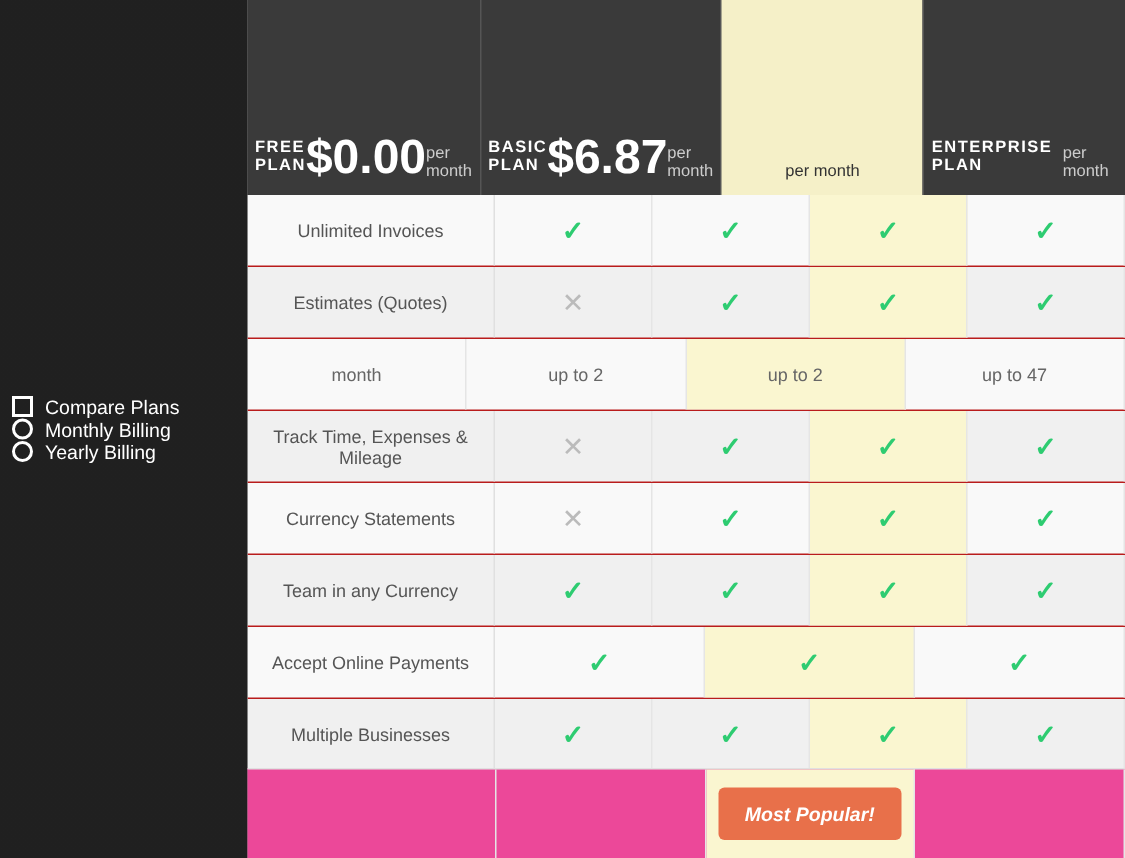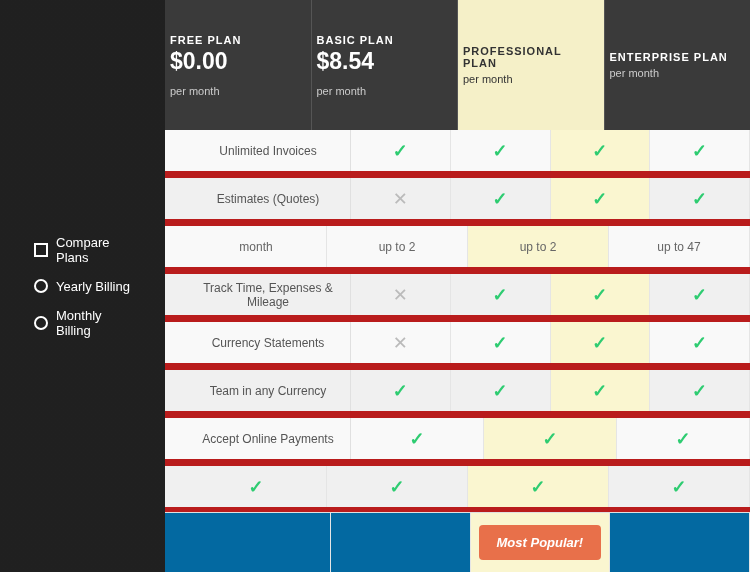--- a/index.html
+++ b/index.html
@@ -9,22 +9,21 @@
 
     
     .sidebar {
       width: 165px;
       min-width: 165px;
       background: #2c2c2c;
       background-image: linear-gradient(rgba(30,30,30,0.85), rgba(30,30,30,0.85));
       display: flex;
       flex-direction: column;
       justify-content: center;
-      padding: 20px 34px;
-      gap: 14px;
+      padding: 20px 8px;
     }
 
     .sidebar-item {
       display: flex;
       align-items: center;
       gap: 8px;
       color: #fff;
       font-size: 13px;
       cursor: pointer;
     }
@@ -52,44 +51,43 @@
     
     .header-row {
       display: flex;
       background: #3a3a3a;
       height: 130px;
     }
 
     .header-cell {
       flex: 1;
       display: flex;
-      flex-direction: column;
-      align-items: flex-start;
+      align-items: flex-end;
       justify-content: center;
       padding: 10px 5px;
       border-left: 1px solid #555;
     }
 
     .header-cell:first-child { border-left: none; }
 
     .plan-name {
       color: #fff;
       font-size: 11px;
       font-weight: 700;
       letter-spacing: 1px;
       text-transform: uppercase;
       margin-bottom: 4px;
     }
 
     .plan-price {
       color: #fff;
-      font-size: 23px;
+      font-size: 32px;
       font-weight: 700;
       line-height: 1;
-      margin-bottom: 12px;
+      margin-bottom: 0;
     }
 
     .plan-period {
       color: #ccc;
       font-size: 11px;
     }
 
     .header-cell.highlighted {
       background: #f5f0c8;
     }
@@ -100,22 +98,21 @@
       color: #333;
     }
     .header-cell.highlighted .plan-price { color: #333; }
 
     
     .table-body { flex: 1; overflow: hidden; }
 
     .table-row {
       display: flex;
       height: 48px;
-      border-bottom: 7px solid #b91c1c;
-      padding-left: 21px;
+      border-bottom: 1px solid #b91c1c;
     }
 
     .table-row:nth-child(odd) { background: #f9f9f9; }
     .table-row:nth-child(even) { background: #f0f0f0; }
 
     .feature-cell {
       width: 165px;
       min-width: 165px;
       display: flex;
       align-items: center;
@@ -150,21 +147,21 @@
 
     .cross-icon {
       color: #bbb;
       font-size: 18px;
     }
 
     
     .footer-row {
       display: flex;
       height: 60px;
-      background: #0369a1;
+      background: #ec4899;
       border-top: 1px solid #e0e0e0;
       padding-left: 26px;
     }
 
     .footer-cell {
       flex: 1;
       display: flex;
       align-items: center;
       justify-content: center;
       border-right: 1px solid #e5e5e5;
@@ -192,43 +189,42 @@
 
 <div class="container">
 
   <div class="sidebar">
     <div class="sidebar-item">
       <span class="sidebar-icon-box"></span>
       <span>Compare Plans</span>
     </div>
     <div class="sidebar-item">
       <span class="sidebar-radio"></span>
-      <span>Yearly Billing</span>
+      <span>Monthly Billing</span>
     </div>
     <div class="sidebar-item">
       <span class="sidebar-radio"></span>
-      <span>Monthly Billing</span>
+      <span>Yearly Billing</span>
     </div>
   </div>
 
   <div class="main">
 
     <div class="header-row">
       <div class="header-cell">
         <div class="plan-name">FREE PLAN</div>
         <div class="plan-price">$0.00</div>
         <div class="plan-period">per month</div>
       </div>
       <div class="header-cell">
         <div class="plan-name">BASIC PLAN</div>
-        <div class="plan-price">$8.54</div>
+        <div class="plan-price">$6.87</div>
         <div class="plan-period">per month</div>
       </div>
       <div class="header-cell highlighted">
-        <div class="plan-name">PROFESSIONAL PLAN</div>
         <div class="plan-period">per month</div>
       </div>
       <div class="header-cell">
         <div class="plan-name">ENTERPRISE PLAN</div>
         <div class="plan-period">per month</div>
       </div>
     </div>
 
     <div class="table-body" id="features-container">
     <div class="table-row">
@@ -318,20 +314,21 @@
             <span class="check-icon">✓</span>
           </div>
           <div class="plan-cell highlighted">
             <span class="check-icon">✓</span>
           </div>
           <div class="plan-cell">
             <span class="check-icon">✓</span>
           </div>
         </div>
         <div class="table-row">
+          <div class="feature-cell">Multiple Businesses</div>
           <div class="plan-cell">
             <span class="check-icon">✓</span>
           </div>
           <div class="plan-cell">
             <span class="check-icon">✓</span>
           </div>
           <div class="plan-cell highlighted">
             <span class="check-icon">✓</span>
           </div>
           <div class="plan-cell">

